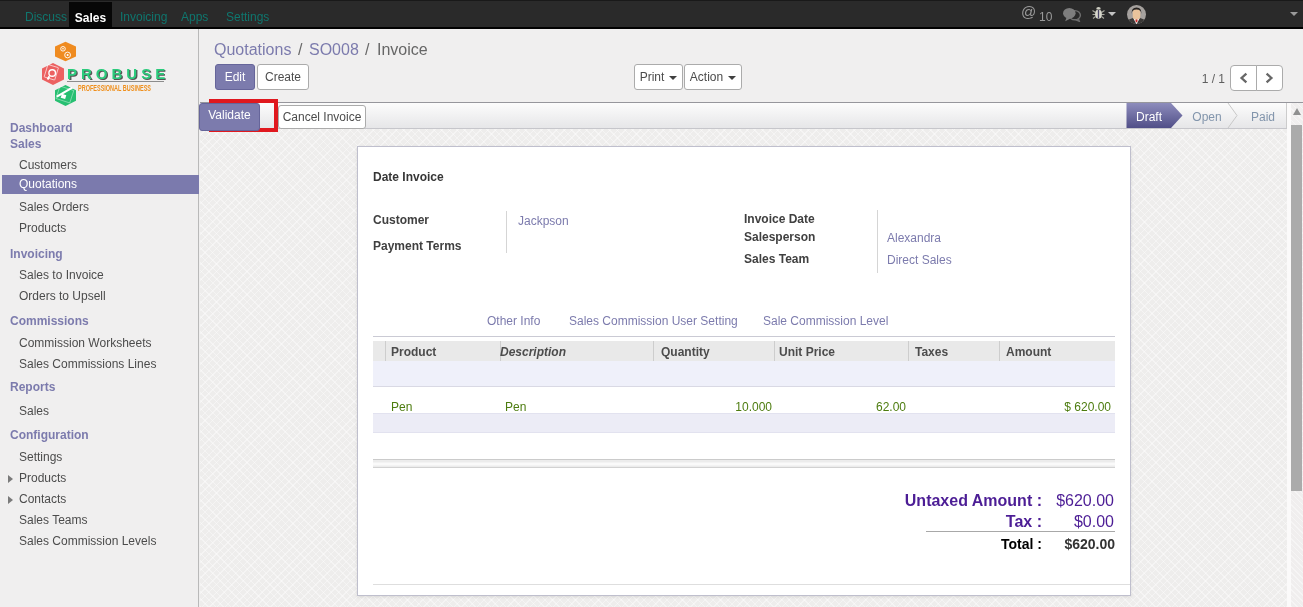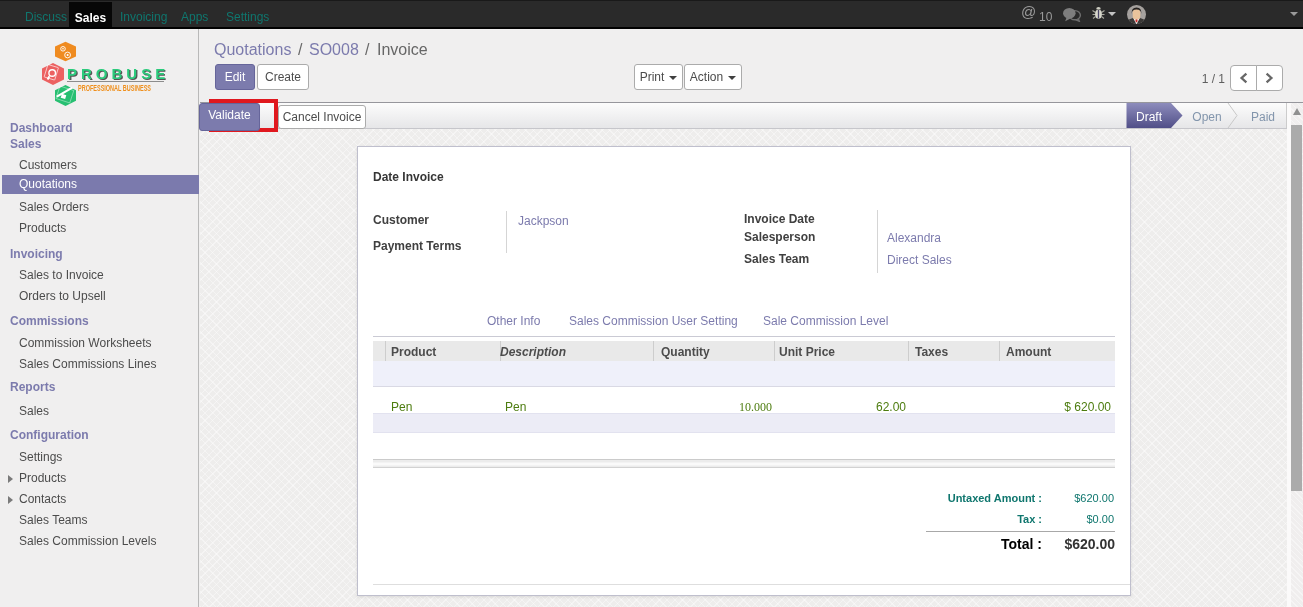--- a/index.html
+++ b/index.html
@@ -38,21 +38,21 @@
   .tab{position:absolute;top:314px;font-size:12px;color:#7c7bad;white-space:nowrap;}
   
   #thead{position:absolute;left:373px;top:341px;width:742px;height:20px;background:#e9e9e9;border-bottom:1px solid #bcbcbc;box-sizing:content-box;}
   .th{position:absolute;top:345px;font-size:12px;font-weight:bold;color:#4c4c4c;}
   .colline{position:absolute;top:341px;height:20px;width:1px;background:#cdcdcd;}
   #trow{position:absolute;left:373px;top:361px;width:742px;height:25px;background:#eff0fa;border-bottom:1px solid #d9d9e4;}
   .td{position:absolute;top:368px;font-size:12px;color:#4d7c0f;margin-top:32px;}
   .tdr{text-align:right;}
   #strip{position:absolute;left:373px;top:413px;width:742px;height:20px;background:#ececf6;border-top:1px solid #e2e2ef;border-bottom:1px solid #e2e2ef;box-sizing:border-box;}
   #groove{position:absolute;left:373px;top:459px;width:742px;height:9px;box-sizing:border-box;border-top:1px solid #cbcbcb;border-bottom:1px solid #d2d2d2;background:linear-gradient(#ececec 0 2px,#fafafa 3px 5px,#ececec 6px);}
-  .tot{position:absolute;font-size:11px;color:#0f766e;text-align:right;}
+  .tot{position:absolute;font-size:16px;color:#4c1d95;text-align:right;}
   .totb{font-weight:bold;}
   
   #scrollwhite{position:absolute;left:1287px;top:103px;width:4px;height:504px;background:#fbfafa;}
   #scrolltrack{position:absolute;left:1291px;top:103px;width:12px;height:504px;background:#f0eeee;background-image:repeating-linear-gradient(45deg,rgba(255,255,255,.4) 0 1px,rgba(255,255,255,0) 1px 4px);}
   #scrollthumb{position:absolute;left:1291px;top:125px;width:11px;height:366px;background:#ababab;}
   #scrollarrow{position:absolute;left:1293px;top:108px;width:0;height:0;border-left:4px solid transparent;border-right:4px solid transparent;border-bottom:7px solid #909090;}
 </style>
 </head>
 <body>
 <div id="app">
@@ -225,21 +225,21 @@
   <div class="colline" style="left:999px;"></div>
   <div class="th" style="left:391px;">Product</div>
   <div class="th" style="left:500px;font-style:italic;">Description</div>
   <div class="th" style="left:661px;">Quantity</div>
   <div class="th" style="left:779px;">Unit Price</div>
   <div class="th" style="left:915px;">Taxes</div>
   <div class="th" style="left:1006px;">Amount</div>
   <div id="trow"></div>
   <div class="td" style="left:391px;">Pen</div>
   <div class="td" style="left:505px;">Pen</div>
-  <div class="td tdr" style="left:654px;width:118px;font-family:Liberation Serif, serif;">10.000</div>
+  <div class="td tdr" style="left:654px;width:118px;">10.000</div>
   <div class="td tdr" style="left:774px;width:132px;">62.00</div>
   <div class="td tdr" style="left:1000px;width:111px;">$ 620.00</div>
   <div id="strip"></div>
   <div id="groove"></div>
 
   <div class="tot totb" style="left:892px;top:492px;width:150px;">Untaxed Amount :</div>
   <div class="tot" style="left:1040px;top:492px;width:74px;">$620.00</div>
   <div class="tot totb" style="left:892px;top:513px;width:150px;">Tax :</div>
   <div class="tot" style="left:1040px;top:513px;width:74px;">$0.00</div>
   <div class="abs" style="left:926px;top:531px;width:189px;height:1px;background:#a8a8a8;"></div>

